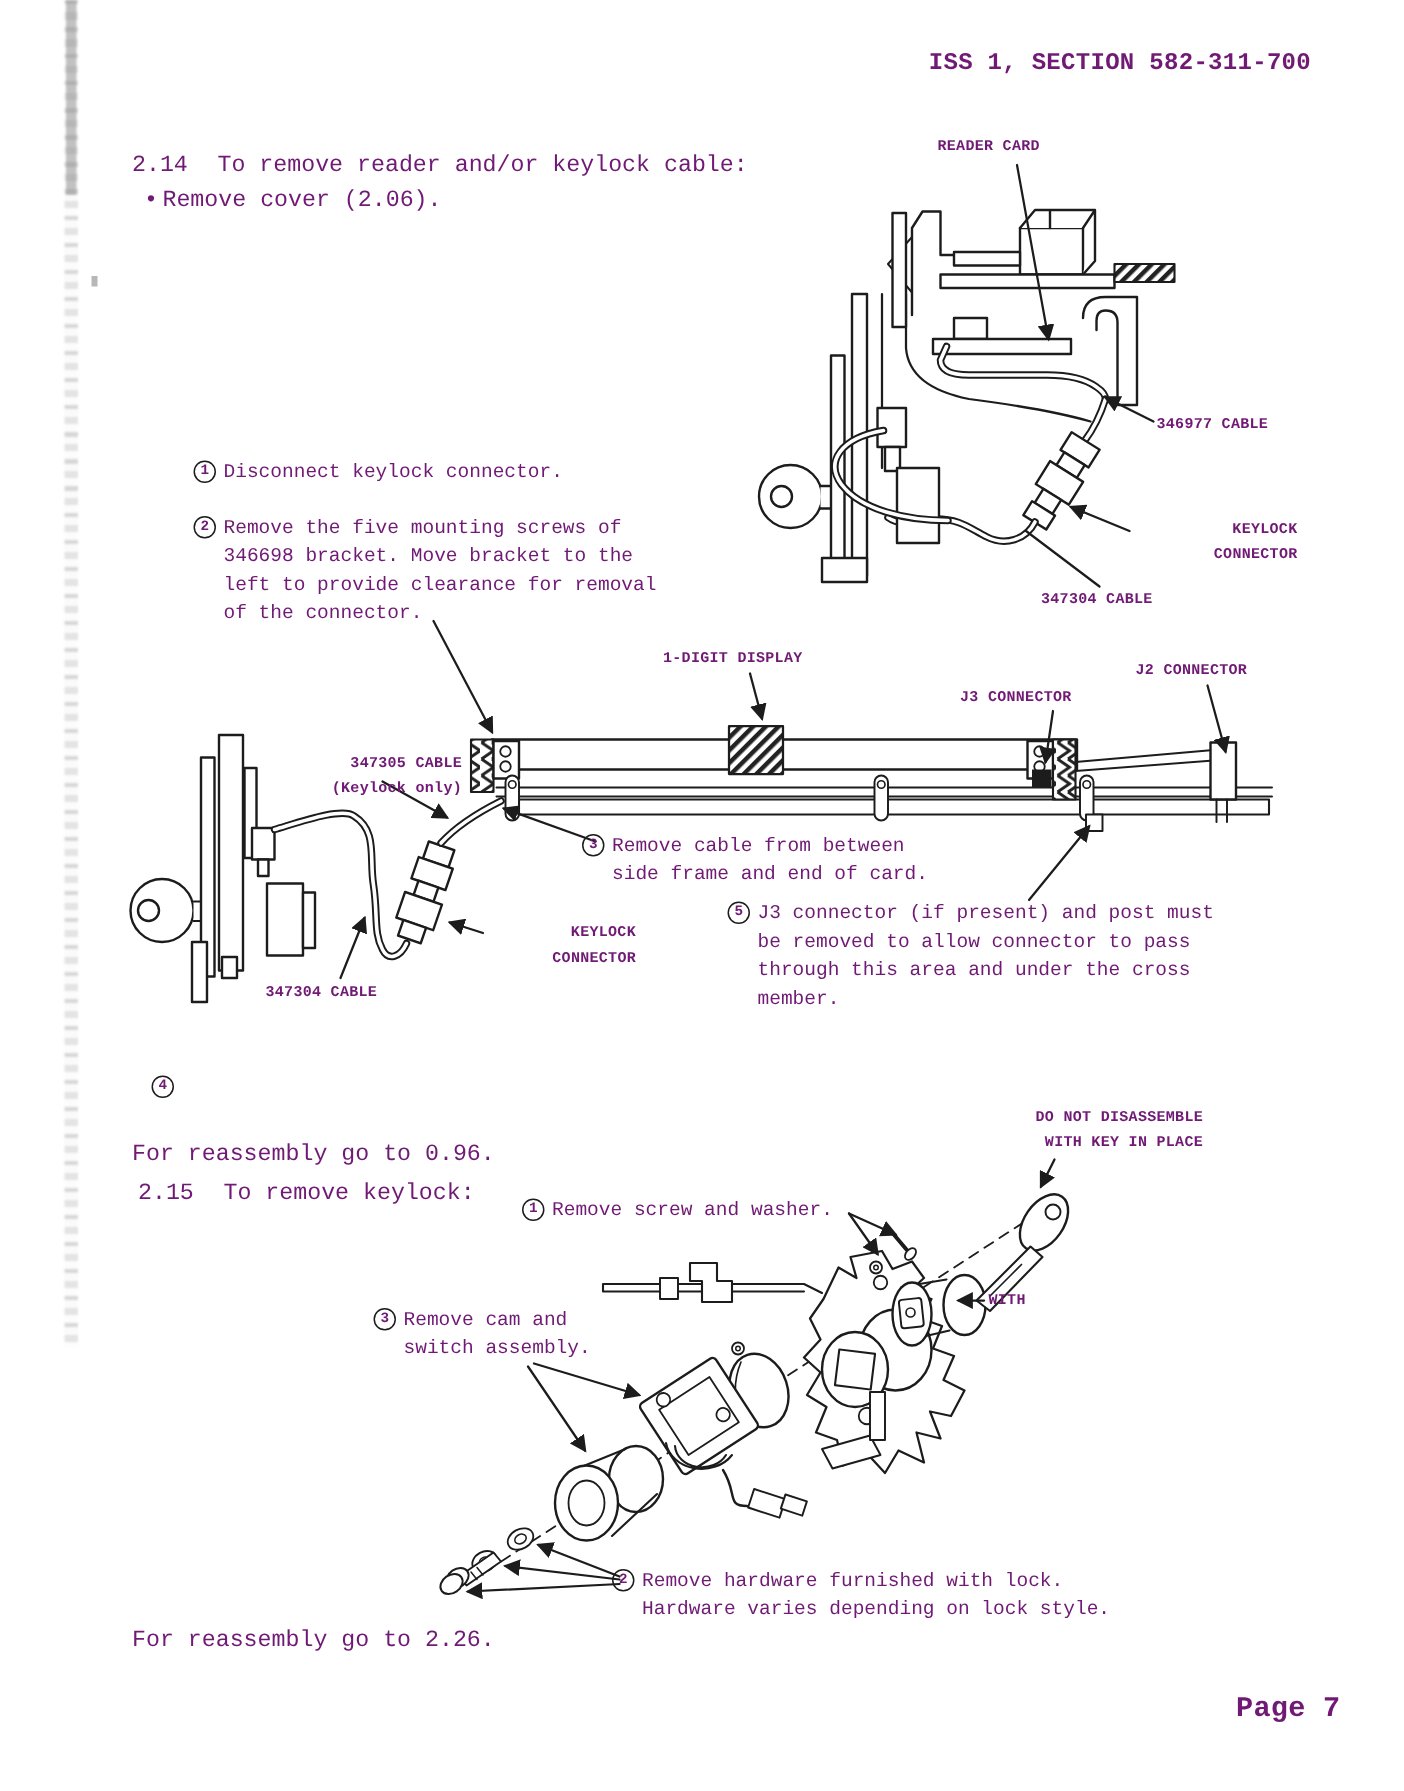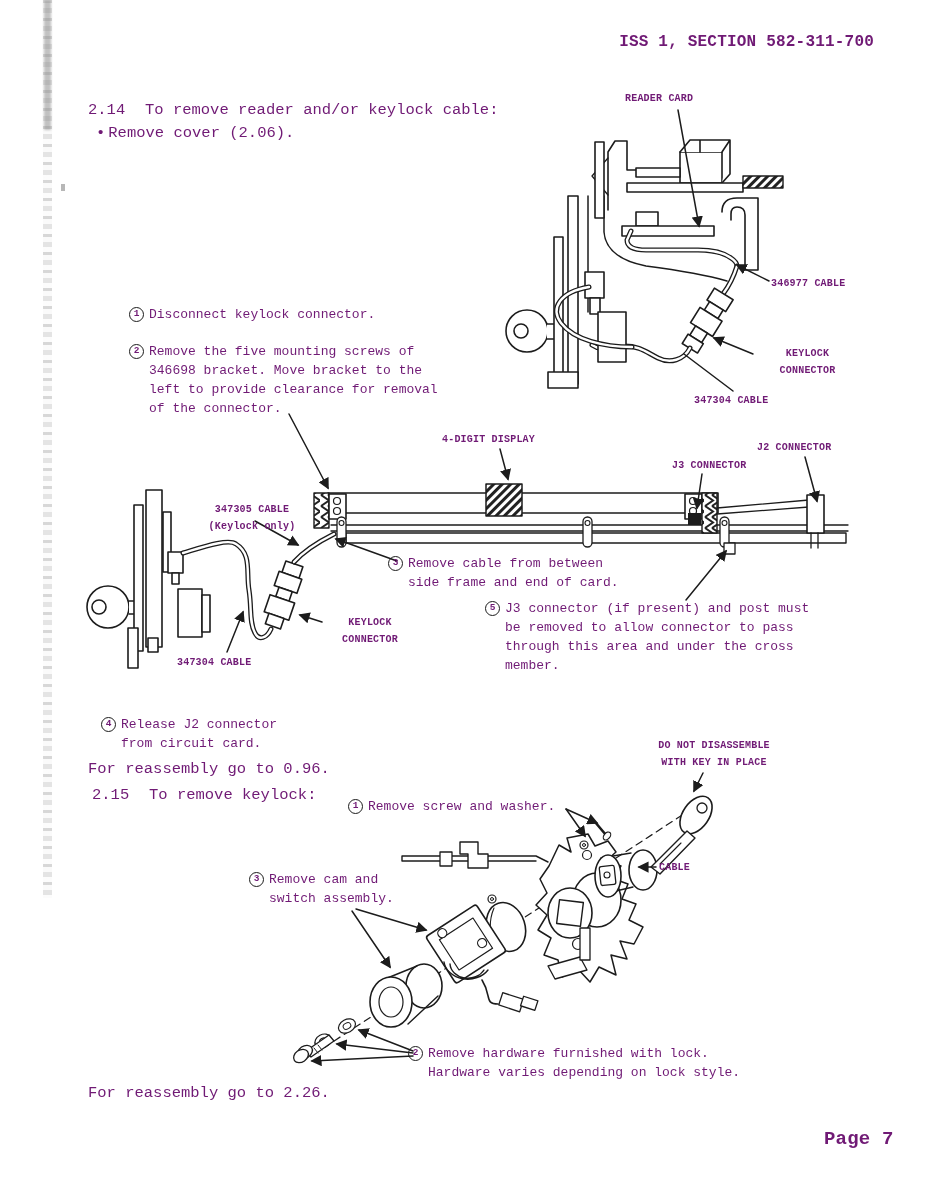--- a/index.html
+++ b/index.html
@@ -4,21 +4,21 @@
 <style>
   html,body{margin:0;padding:0;background:#e8e8e8;}
   #page{
     position:relative;width:936px;height:1194px;background:#ffffff;
     font-family:Liberation Mono, monospace;color:#701a75;
     overflow:hidden;margin:0 auto;
   }
   #art{position:absolute;left:0;top:0;width:936px;height:1194px;pointer-events:none;}
   .txt{position:absolute;line-height:19px;font-size:15.5px;white-space:pre-line;}
   .lbl{position:absolute;font-weight:bold;font-size:10px;line-height:17px;white-space:pre-line;letter-spacing:.2px;}
-  .ctr{text-align:center;}
+  .ctr{text-align:right;}
   .hdr{position:absolute;font-weight:bold;font-size:16px;letter-spacing:.2px;}
   .sec{position:absolute;font-size:15.5px;display:flex;}
   .sec .num{display:inline-block;width:57px;font-weight:500;}
   .step{position:absolute;display:flex;align-items:flex-start;gap:5px;}
   .cnum{
     box-sizing:border-box;width:15px;height:15px;border:1.4px solid #1c1c1c;border-radius:50%;
     font-size:9.5px;font-weight:bold;line-height:12px;text-align:center;flex-shrink:0;margin-top:2px;
   }
   .step .stxt{line-height:19px;font-size:13px;white-space:pre-line;}
   .streak{position:absolute;left:43px;top:0;width:9px;height:898px;opacity:.55;filter:blur(.7px);
@@ -281,22 +281,22 @@
   </div>
 
   <div class="step" style="left:129px;top:342px;">
     <span class="cnum">2</span>
     <span class="stxt">Remove the five mounting screws of
 346698 bracket. Move bracket to the
 left to provide clearance for removal
 of the connector.</span>
   </div>
 
-  <div class="lbl" style="left:442px;top:431px;">4-DIGIT DISPLAY</div>
-  <div class="lbl" style="left:640px;top:457px;margin-left:32px;">J3 CONNECTOR</div>
+  <div class="lbl" style="left:442px;top:431px;">1-DIGIT DISPLAY</div>
+  <div class="lbl" style="left:640px;top:457px;">J3 CONNECTOR</div>
   <div class="lbl" style="left:757px;top:439px;">J2 CONNECTOR</div>
   <div class="lbl ctr" style="left:196px;top:485px;width:112px;margin-top:16px;">347305 CABLE
 (Keylock only)</div>
   <div class="lbl ctr" style="left:316px;top:614px;width:108px;">KEYLOCK
 CONNECTOR</div>
   <div class="lbl" style="left:177px;top:654px;">347304 CABLE</div>
 
   <div class="step" style="left:388px;top:554px;">
     <span class="cnum">3</span>
     <span class="stxt">Remove cable from between
@@ -306,40 +306,38 @@
   <div class="step" style="left:485px;top:599px;">
     <span class="cnum">5</span>
     <span class="stxt">J3 connector (if present) and post must
 be removed to allow connector to pass
 through this area and under the cross
 member.</span>
   </div>
 
   <div class="step" style="left:101px;top:715px;">
     <span class="cnum">4</span>
-    <span class="stxt">Release J2 connector
-from circuit card.</span>
   </div>
 
   <div class="txt" style="left:88px;top:760px;">For reassembly go to 0.96.</div>
 
   <div class="sec" style="left:92px;top:786px;">
     <span class="num">2.15</span>
     <span>To remove keylock:</span>
   </div>
 
   <div class="lbl ctr" style="left:626px;top:737px;width:176px;">DO NOT DISASSEMBLE
 WITH KEY IN PLACE</div>
 
   <div class="step" style="left:348px;top:797px;">
     <span class="cnum">1</span>
     <span class="stxt">Remove screw and washer.</span>
   </div>
 
-  <div class="lbl" style="left:659px;top:859px;">CABLE</div>
+  <div class="lbl" style="left:659px;top:859px;">WITH</div>
 
   <div class="step" style="left:249px;top:870px;">
     <span class="cnum">3</span>
     <span class="stxt">Remove cam and
 switch assembly.</span>
   </div>
 
   <div class="step" style="left:408px;top:1044px;">
     <span class="cnum">2</span>
     <span class="stxt">Remove hardware furnished with lock.

